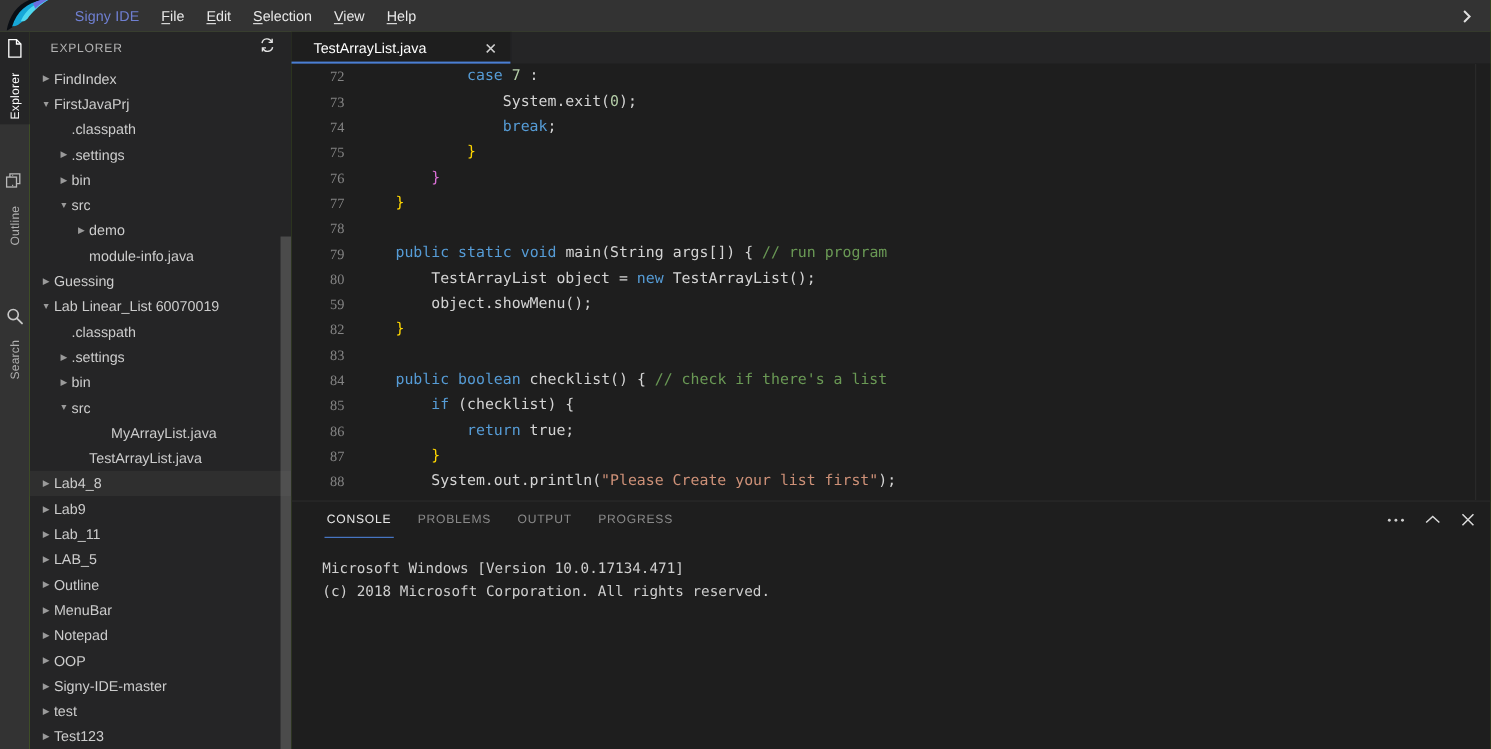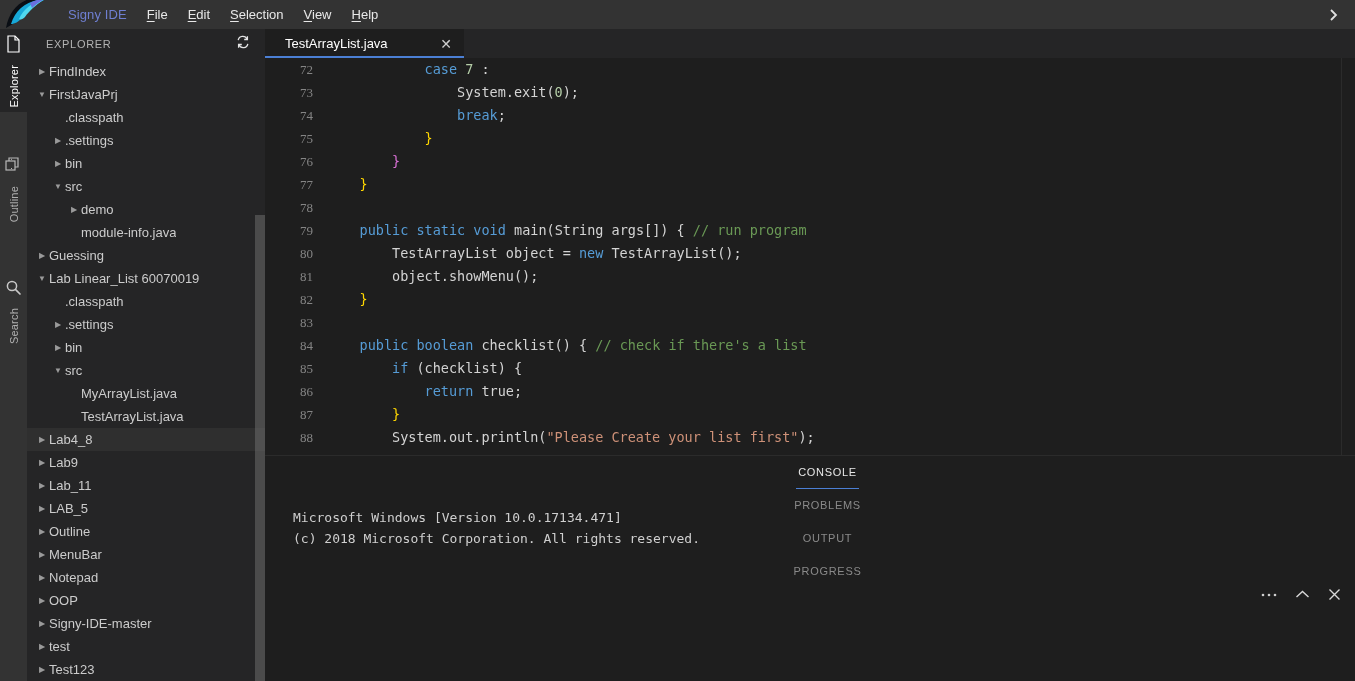--- a/index.html
+++ b/index.html
@@ -134,23 +134,22 @@
   .p  { color: #d4d4d4; }   
   .b1 { color: #ffd700; }   
   .b2 { color: #da70d6; }   
 
   
   .panel {
     position: absolute; left: 0; bottom: 0; width: 1090px; height: 226px;
     background: #1e1e1e; border-top: 1px solid #2b2b2b;
   }
   .panel-tabs {
-    height: 33px; display: flex; align-items: center; padding-left: 35px;
+    height: 33px; display: flex; align-items: center; padding-left: 20px;
     position: relative;
-    flex-direction: column;
   }
   .ptab {
     font-size: 11px; letter-spacing: .7px; color: #8a8a8a;
     padding: 0 12px; line-height: 33px; cursor: pointer; position: relative;
     height: 33px;
   }
   .ptab.active { color: #e7e7e7; }
   .ptab.active::after {
     content: ""; position: absolute; left: 10px; right: 10px; bottom: 0;
     height: 1px; background: #4b7fd4;
@@ -288,21 +287,21 @@
           <span class="tree-label">.settings</span>
         </div>
         <div class="tree-row" style="padding-left: 24px;">
           <span class="twisty">▶</span>
           <span class="tree-label">bin</span>
         </div>
         <div class="tree-row" style="padding-left: 24px;">
           <span class="twisty">▼</span>
           <span class="tree-label">src</span>
         </div>
-        <div class="tree-row" style="padding-left: 40px;">
+        <div class="tree-row" style="padding-left: 60px;">
           <span class="twisty none">▶</span>
           <span class="tree-label">MyArrayList.java</span>
         </div>
         <div class="tree-row" style="padding-left: 40px;">
           <span class="twisty none">▶</span>
           <span class="tree-label">TestArrayList.java</span>
         </div>
         <div class="tree-row selected" style="padding-left: 8px;">
           <span class="twisty">▶</span>
           <span class="tree-label">Lab4_8</span>
@@ -364,21 +363,21 @@
       <div class="code-rows" id="code-rows">
           <div class="crow"><span class="ln">72</span><span class="ctext"><span class="p">            </span><span class="k">case</span><span class="p"> </span><span class="n">7</span><span class="p"> :</span></span></div>
           <div class="crow"><span class="ln">73</span><span class="ctext"><span class="p">                System.exit(</span><span class="n">0</span><span class="p">);</span></span></div>
           <div class="crow"><span class="ln">74</span><span class="ctext"><span class="p">                </span><span class="k">break</span><span class="p">;</span></span></div>
           <div class="crow"><span class="ln">75</span><span class="ctext"><span class="p">            </span><span class="b1">}</span></span></div>
           <div class="crow"><span class="ln">76</span><span class="ctext"><span class="p">        </span><span class="b2">}</span></span></div>
           <div class="crow"><span class="ln">77</span><span class="ctext"><span class="p">    </span><span class="b1">}</span></span></div>
           <div class="crow"><span class="ln">78</span><span class="ctext"></span></div>
           <div class="crow"><span class="ln">79</span><span class="ctext"><span class="p">    </span><span class="k">public</span><span class="p"> </span><span class="k">static</span><span class="p"> </span><span class="k">void</span><span class="p"> main(String args[]) { </span><span class="c">// run program</span></span></div>
           <div class="crow"><span class="ln">80</span><span class="ctext"><span class="p">        TestArrayList object = </span><span class="k">new</span><span class="p"> TestArrayList();</span></span></div>
-          <div class="crow"><span class="ln">81</span><span class="ctext"><span class="p">        object.showMenu();</span></span></div>
+          <div class="crow"><span class="ln">59</span><span class="ctext"><span class="p">        object.showMenu();</span></span></div>
           <div class="crow"><span class="ln">82</span><span class="ctext"><span class="p">    </span><span class="b1">}</span></span></div>
           <div class="crow"><span class="ln">83</span><span class="ctext"></span></div>
           <div class="crow"><span class="ln">84</span><span class="ctext"><span class="p">    </span><span class="k">public</span><span class="p"> </span><span class="k">boolean</span><span class="p"> checklist() { </span><span class="c">// check if there's a list</span></span></div>
           <div class="crow"><span class="ln">85</span><span class="ctext"><span class="p">        </span><span class="k">if</span><span class="p"> (checklist) {</span></span></div>
           <div class="crow"><span class="ln">86</span><span class="ctext"><span class="p">            </span><span class="k">return</span><span class="p"> true;</span></span></div>
           <div class="crow"><span class="ln">87</span><span class="ctext"><span class="p">        </span><span class="b1">}</span></span></div>
           <div class="crow"><span class="ln">88</span><span class="ctext"><span class="p">        System.out.println(</span><span class="s">"Please Create your list first"</span><span class="p">);</span></span></div>
         </div>
       <div class="code-scroll-track"></div>
     </div>

